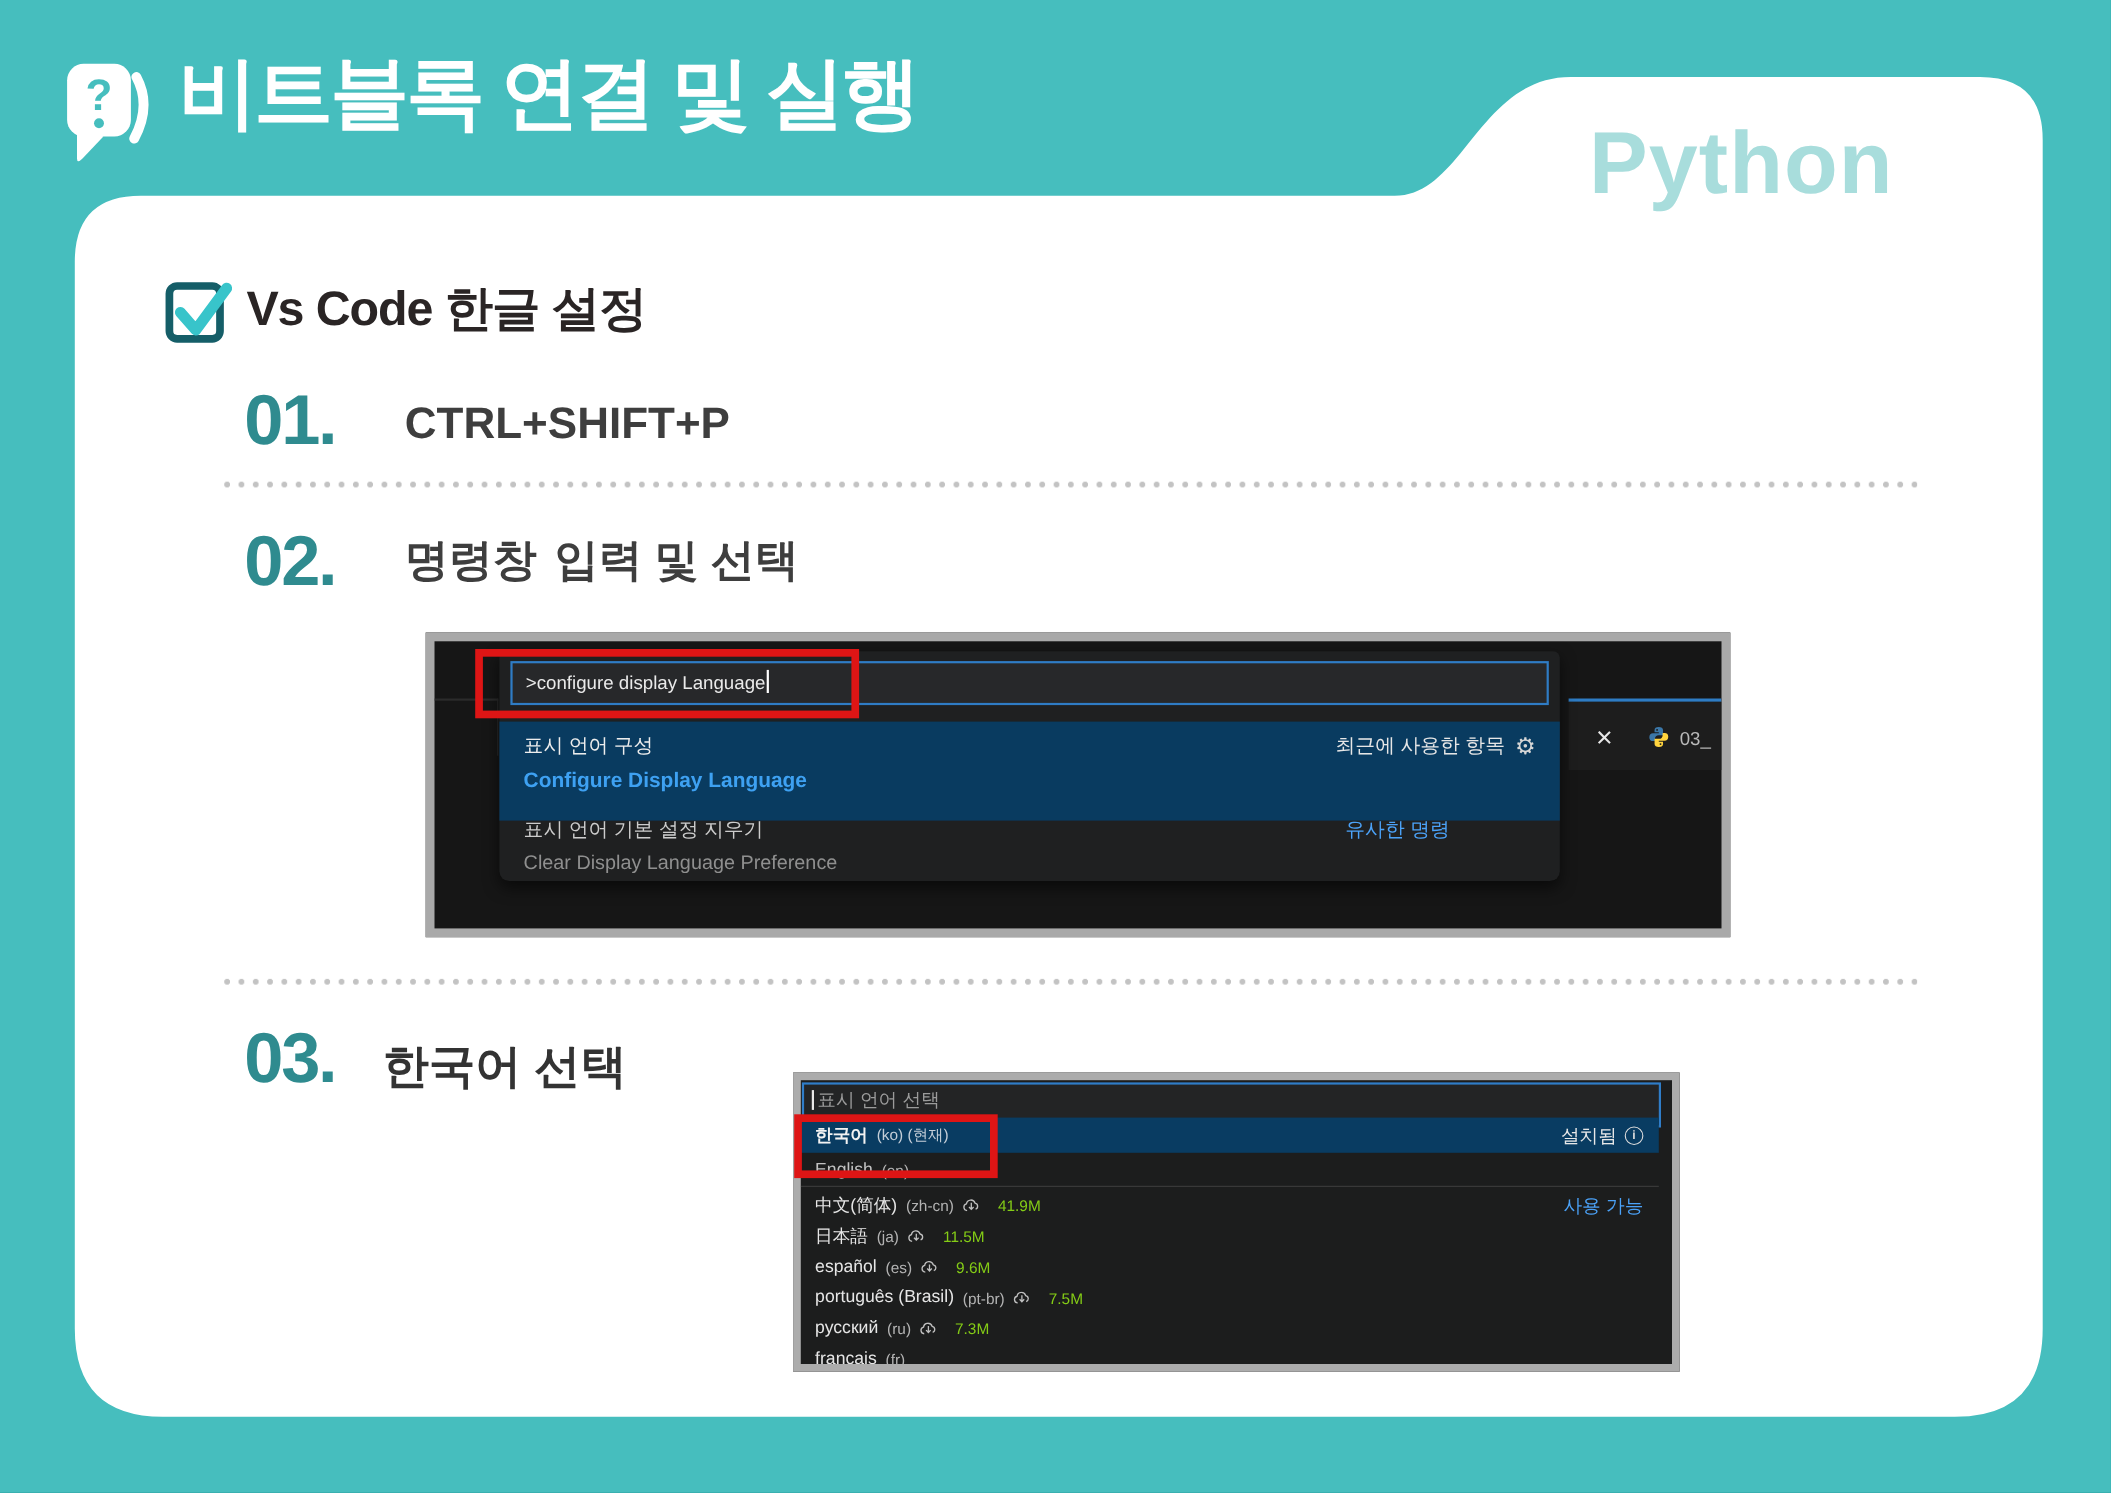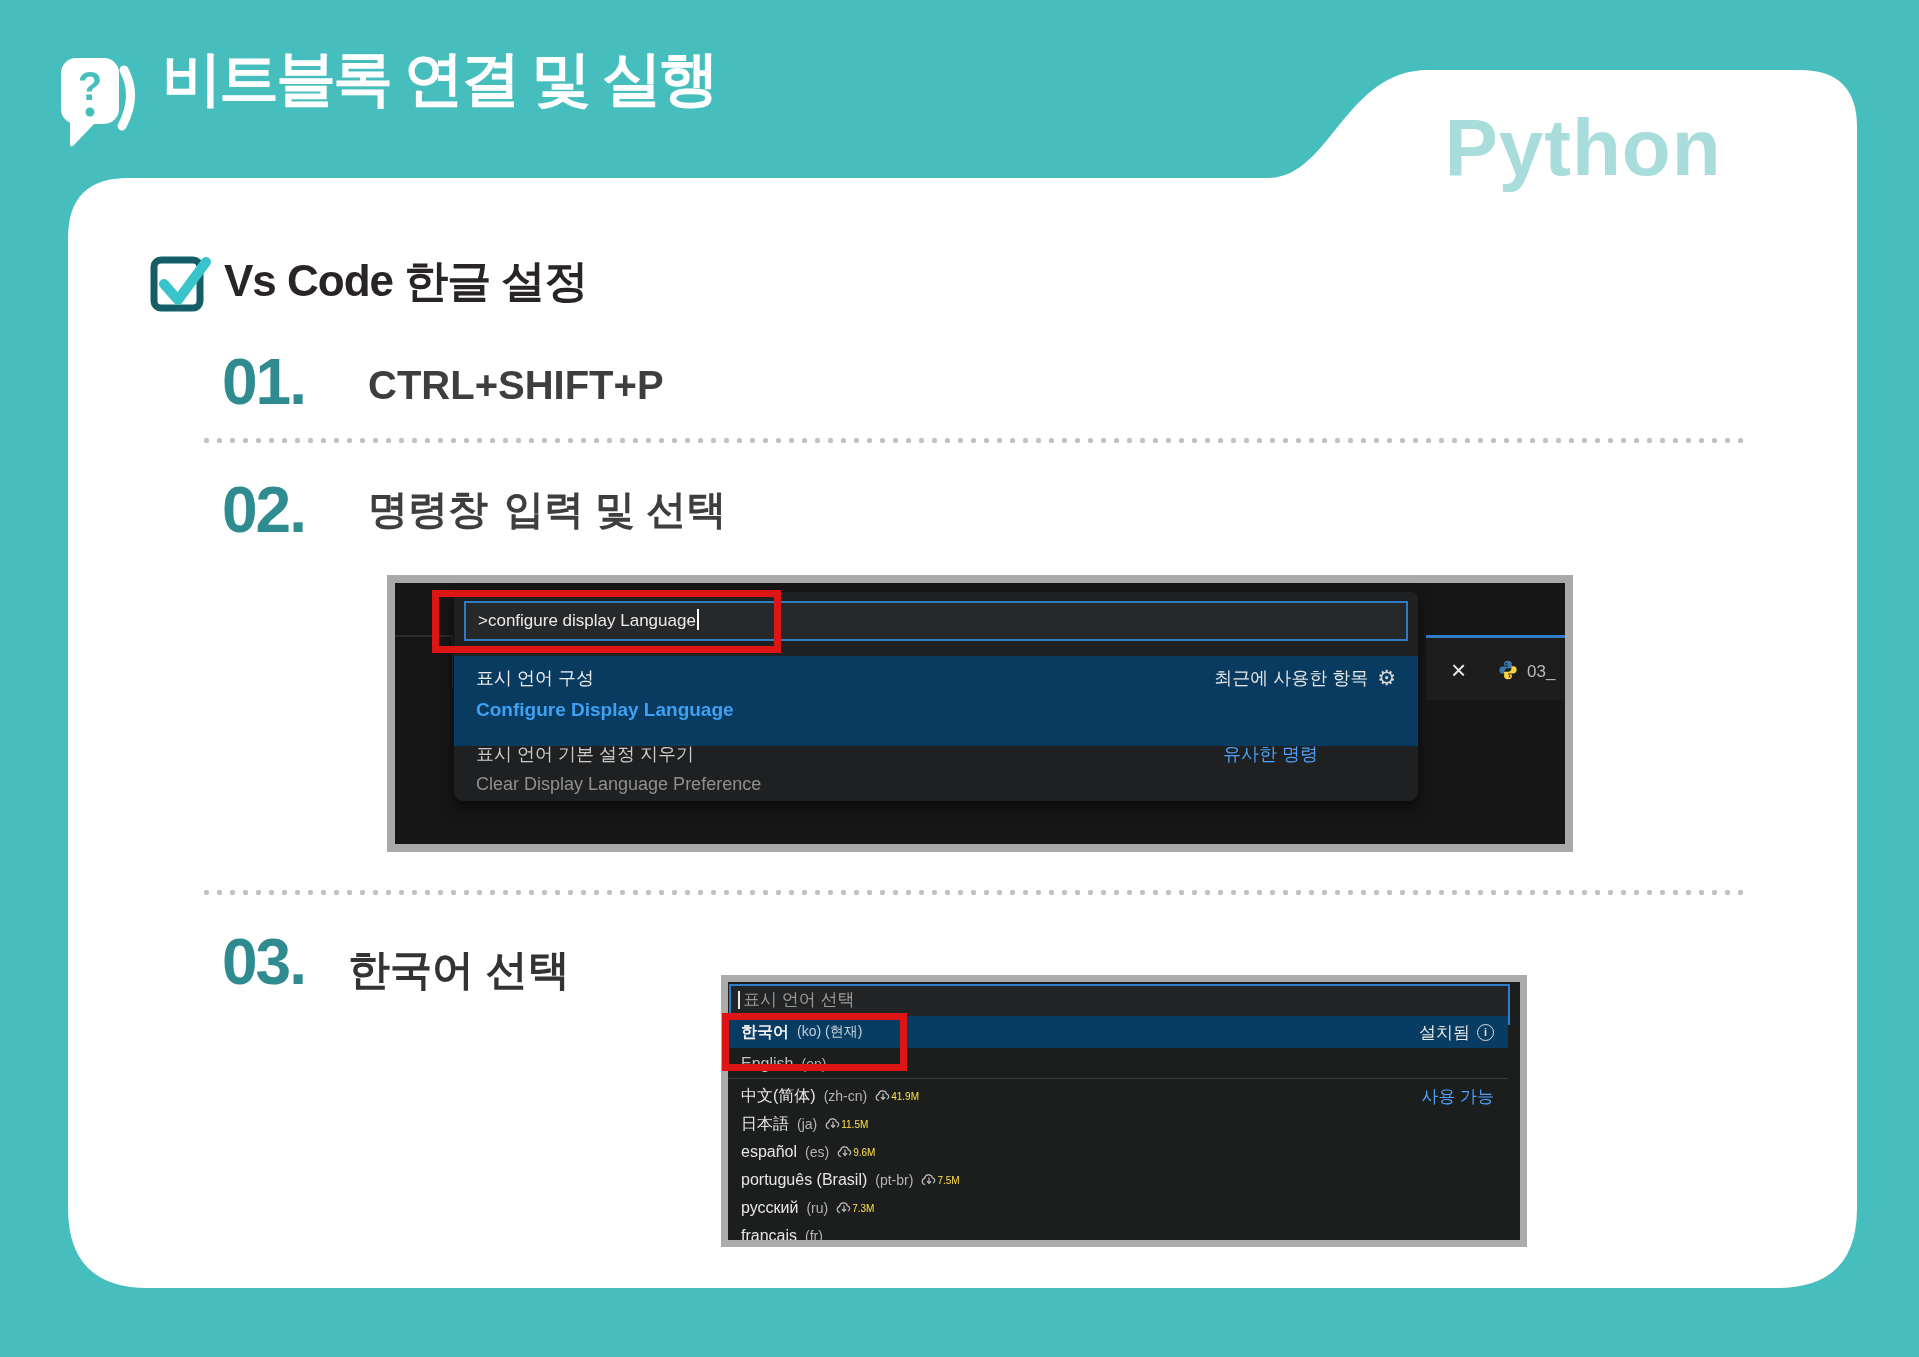--- a/index.html
+++ b/index.html
@@ -2,21 +2,21 @@
 <html><head>
 <meta charset="utf-8">
 <style>
   html,body{margin:0;padding:0;background:#2e9e9e;}
   .page{position:relative;width:1919px;height:1357px;background:#46BEBE;overflow:hidden;
         font-family:"Liberation Sans",sans-serif;}
   .abs{position:absolute;}
   svg{display:block;}
 
   
-  .title{left:162px;top:44px;font-size:60px;font-weight:900;color:#ffffff;letter-spacing:-3px;line-height:1.15;}
+  .title{left:162px;top:44px;font-size:72px;font-weight:900;color:#ffffff;letter-spacing:-3px;line-height:1.15;}
   .python{left:1388px;top:102px;width:390px;text-align:center;font-size:80px;font-weight:700;
           color:#A8DDDC;letter-spacing:1px;}
 
   
   .heading{left:224px;top:252px;font-size:44px;font-weight:800;color:#2A2525;line-height:58px;letter-spacing:-1px;}
 
   
   .stepnum{color:#2F8B8F;font-weight:700;font-size:64px;letter-spacing:-2px;line-height:62px;}
   .s1num{left:222px;top:351px;}
   .s1text{left:368px;top:362px;font-size:40px;font-weight:700;color:#3E3E3E;line-height:46px;}
@@ -65,21 +65,21 @@
   
   .shot2{left:721px;top:975px;width:806px;height:272px;background:#1C1D1D;
          border:7px solid #ACACAC;box-sizing:border-box;overflow:hidden;}
   .qinput2{position:absolute;left:1px;top:2px;width:781px;height:41px;box-sizing:border-box;
            background:#232425;border:2px solid #2F7DC8;color:#9B9B9B;font-size:17px;line-height:27px;padding-left:12px;}
   .caret2{position:absolute;left:7px;top:5px;width:2px;height:18px;background:#E8E8E8;}
   .lrow{position:absolute;left:0;width:780px;height:28px;display:flex;align-items:center;
         box-sizing:border-box;padding:0 14px 0 13px;gap:8px;}
   .lname{font-size:16px;color:#E6E6E6;}
   .lmeta{font-size:14px;color:#B3B3B3;}
-  .lsize{font-size:10px;color:#fde047;display:flex;align-items:center;gap:0;}
+  .lsize{font-size:14px;color:#84cc16;display:flex;align-items:center;gap:16px;}
   .sel{top:34px;height:32px;background:#093C62;}
   .sel .lname{color:#F2F2F2;font-weight:700;}
   .sel .lmeta{color:#C4CED8;}
   .grow{flex:1;}
   .installed{font-size:17px;color:#E8E8E8;display:flex;align-items:center;gap:7px;}
   .info{width:17px;height:17px;border:1.5px solid #DDDDDD;border-radius:50%;box-sizing:border-box;
         font-size:11px;font-weight:700;color:#DDDDDD;text-align:center;line-height:14px;}
   .avail{font-size:17px;color:#4BA2F8;}
   .r-en{top:70px;height:24px;}
   .r-en .lname{color:#C2C2C2;}

